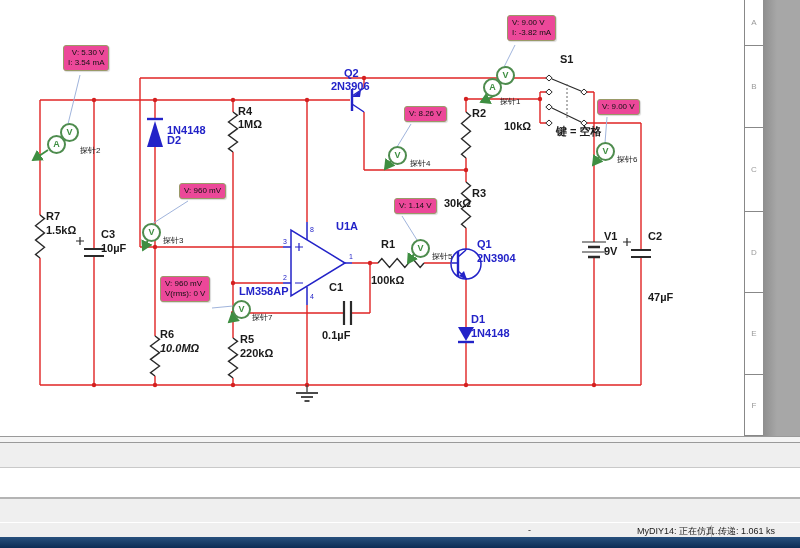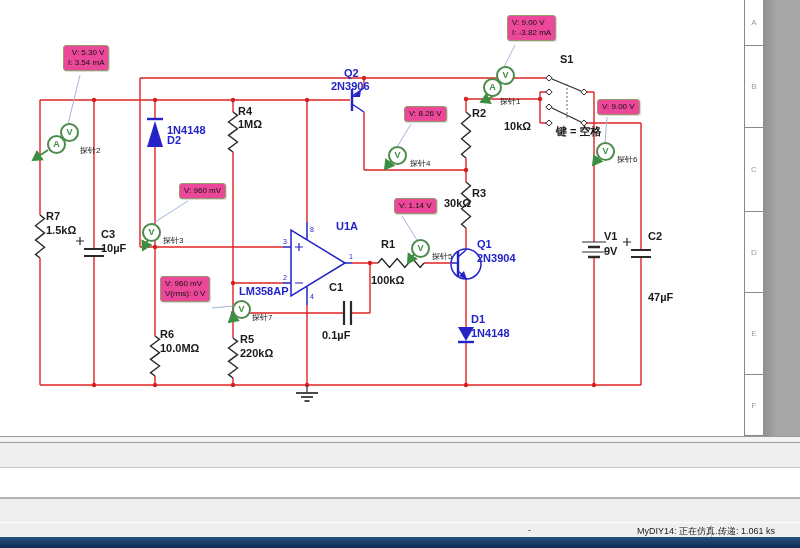--- a/index.html
+++ b/index.html
@@ -196,21 +196,21 @@
       <span class="clabel k" style="left: 238px; top: 119px;">1MΩ</span>
       <span class="clabel k" style="left: 472px; top: 108px;">R2</span>
       <span class="clabel k" style="left: 472px; top: 121px; margin-left: 32px;">10kΩ</span>
       <span class="clabel k" style="left: 472px; top: 176px; margin-top: 12px;">R3</span>
       <span class="clabel k" style="left: 444px; top: 190px; margin-top: 8px;">30kΩ</span>
       <span class="clabel k" style="left: 381px; top: 239px;">R1</span>
       <span class="clabel k" style="left: 371px; top: 275px;">100kΩ</span>
       <span class="clabel k" style="left: 46px; top: 211px;">R7</span>
       <span class="clabel k" style="left: 46px; top: 225px;">1.5kΩ</span>
       <span class="clabel k" style="left: 160px; top: 329px;">R6</span>
-      <span class="clabel k" style="left: 160px; top: 343px;">10.0MΩ</span>
+      <span class="clabel k" style="left: 160px; top: 343px; font-style: italic;">10.0MΩ</span>
       <span class="clabel k" style="left: 240px; top: 334px;">R5</span>
       <span class="clabel k" style="left: 240px; top: 348px;">220kΩ</span>
       <span class="clabel k" style="left: 101px; top: 229px;">C3</span>
       <span class="clabel k" style="left: 101px; top: 243px;">10µF</span>
       <span class="clabel k" style="left: 329px; top: 282px;">C1</span>
       <span class="clabel k" style="left: 322px; top: 330px;">0.1µF</span>
       <span class="clabel k" style="left: 648px; top: 231px;">C2</span>
       <span class="clabel k" style="left: 648px; top: 246px; margin-top: 46px;">47µF</span>
       <span class="clabel k" style="left: 604px; top: 231px;">V1</span>
       <span class="clabel k" style="left: 604px; top: 246px;">9V</span>

